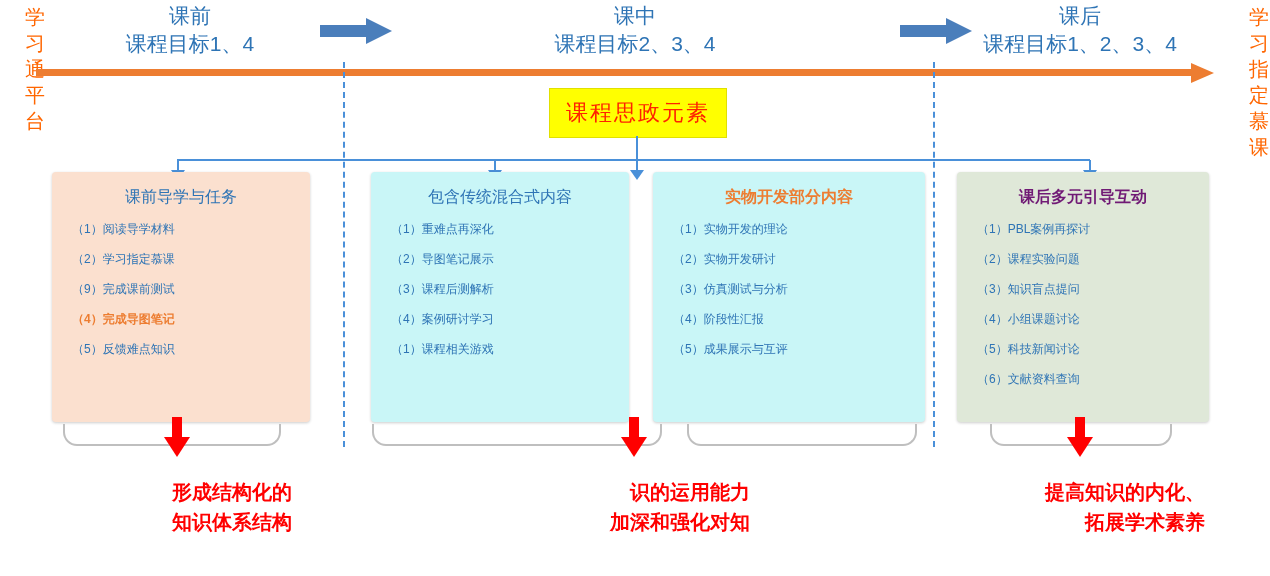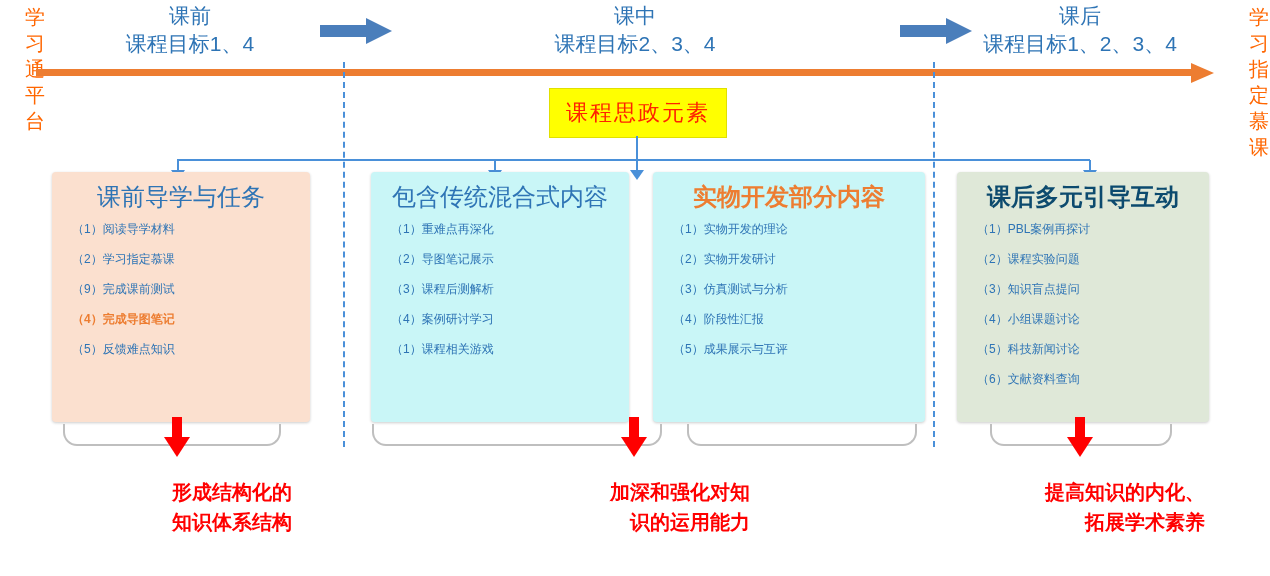--- a/index.html
+++ b/index.html
@@ -146,21 +146,21 @@
 
   
   .panel {
     position: absolute;
     border-radius: 4px;
     padding: 10px 6px 8px 6px;
     box-sizing: border-box;
   }
   .panel .p-title {
     text-align: center;
-    font-size: 24px;
+    font-size: 16px;
     line-height: 30px;
     margin-bottom: 2px;
   }
   .panel .p-item {
     font-size: 12px;
     line-height: 30px;
     color: #2e74b5;
     padding-left: 14px;
     white-space: nowrap;
   }
@@ -185,21 +185,21 @@
     background: #c9f6f7;
     box-shadow: 0 1px 3px rgba(0,0,0,0.2);
   }
   #panel-2 .p-title { color: #ed7d31; font-weight: bold; }
 
   #panel-3 {
     left: 957px; top: 172px; width: 252px; height: 250px;
     background: #dfe8d8;
     box-shadow: 0 1px 3px rgba(0,0,0,0.2);
   }
-  #panel-3 .p-title { color: #0c4a6e; font-weight: bold; }
+  #panel-3 .p-title { color: #701a75; font-weight: bold; }
 
   
   .brace {
     position: absolute;
     height: 22px;
     border: 2px solid #bfbfbf;
     border-top: none;
     border-bottom-left-radius: 14px;
     border-bottom-right-radius: 14px;
     box-sizing: border-box;
@@ -354,21 +354,21 @@
   <div class="red-arrow" id="red-arrow-2">
     <div class="shaft"></div>
       <div class="tip"></div>
   </div>
 
   <div class="outcome" id="outcome-0">
     <span>形成结构化的</span>
     <span>知识体系结构</span>
   </div>
   <div class="outcome" id="outcome-1">
+    <span>识的运用能力</span>
     <span>加深和强化对知</span>
-    <span>识的运用能力</span>
   </div>
   <div class="outcome" id="outcome-2">
     <span>提高知识的内化、</span>
     <span>拓展学术素养</span>
   </div>
 
 </div>
 
 </body></html>

